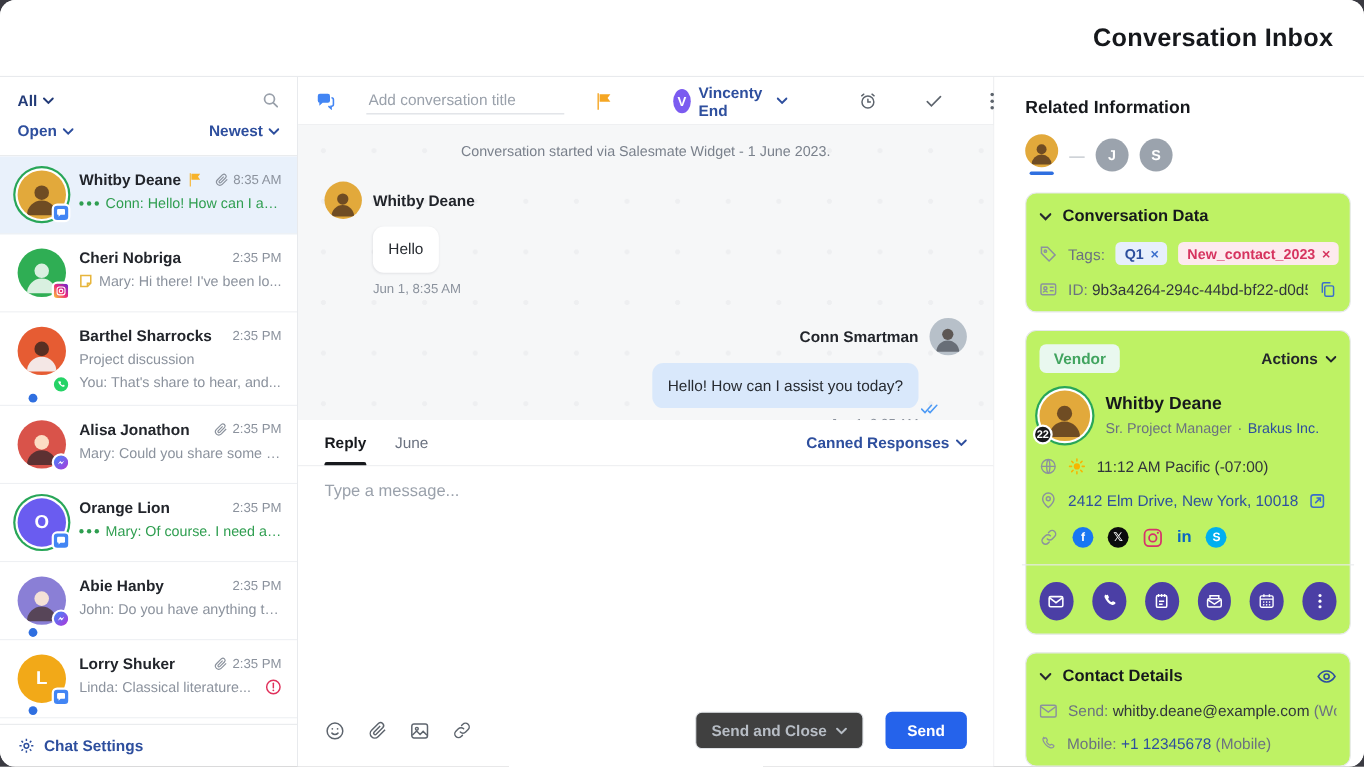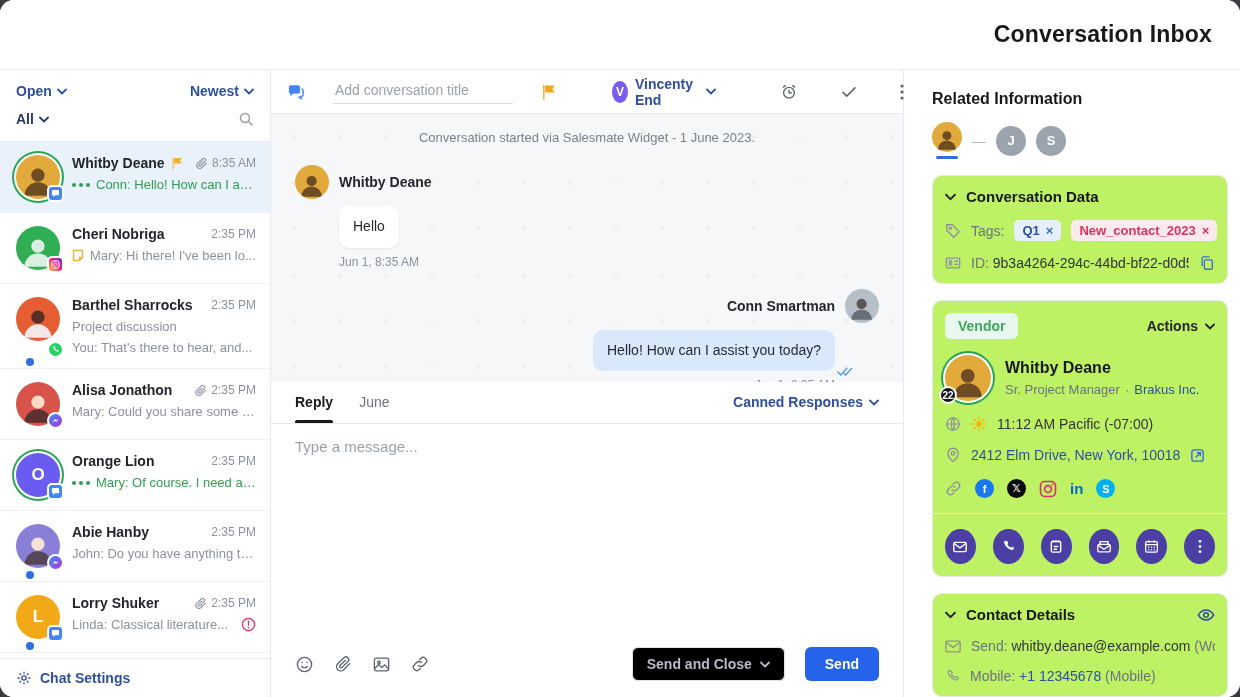--- a/index.html
+++ b/index.html
@@ -91,21 +91,21 @@
   .tab.active { color:#17191d; font-weight:700; }
   .tab.active::after { content:""; position:absolute; left:0; right:0; bottom:0; height:3px; background:#17191d; border-radius:2px 2px 0 0; }
   .canned { margin-left:auto; color:#2e4f9e; font-size:14px; font-weight:600; display:inline-flex; align-items:center; gap:6px; cursor:pointer; }
 
   .composer { flex:1; display:flex; flex-direction:column; padding:14px 24px 16px; background:#fff; }
   .composer-input { border:none; outline:none; font-size:15px; color:#3a3f46; background:transparent; width:100%; font-family:inherit; }
   .composer-input::placeholder { color:#9aa1ab; }
   .composer-bottom { margin-top:auto; display:flex; align-items:center; gap:20px; }
   .c-ic { color:#5d646d; cursor:pointer; }
   .btn-sec { margin-left:auto; display:inline-flex; align-items:center; gap:8px; border:1px solid #e0e3e7; border-radius:6px;
-             background:#000000; color:#b7bdc5; font-size:14px; font-weight:600; padding:8px 14px; cursor:default; font-family:inherit; }
+             background:#404040; color:#b7bdc5; font-size:14px; font-weight:600; padding:8px 14px; cursor:default; font-family:inherit; }
   .btn-send { background:#2563eb; color:#fff; border:none; border-radius:6px; font-size:14px; font-weight:700; padding:9px 20px; cursor:pointer; font-family:inherit; }
 
   
   .col-right { flex:1; min-width:0; background:#fff; padding:20px 12px 0 28px; overflow:hidden; }
   .ri-title { font-size:16px; font-weight:700; color:#16181c; }
   .ppl-row { display:flex; align-items:center; gap:10px; margin-top:14px; }
   .av-p { width:30px; height:30px; border-radius:50%; overflow:hidden; display:flex; align-items:flex-end; justify-content:center; cursor:pointer; }
   .av-p .sil { width:86%; height:86%; }
   .actv { display:flex; flex-direction:column; align-items:center; gap:4px; }
   .actv .bar { width:22px; height:3px; border-radius:2px; background:#2f6fe0; }
@@ -155,54 +155,54 @@
 
   <div class="top-header">
     <h1>Conversation Inbox</h1>
   </div>
 
   <div class="main">
 
     <div class="col-left">
       <div class="filters">
         <div class="f-row">
+          <span class="f-link" style="color:#223a77">
+            <span>All</span>
+            <span class="ico">
+                <svg width="10" height="7" viewBox="0 0 10 7" fill="none" stroke="currentColor" stroke-width="1.8" stroke-linecap="round">
+                  <path d="M1 1.5l4 4 4-4"></path>
+                </svg>
+              </span>
+          </span>
+          <span class="spacer"></span>
+          <span class="ico" style="color:#9aa1ab">
+              <svg width="16" height="16" viewBox="0 0 16 16" fill="none" stroke="currentColor" stroke-width="1.6" stroke-linecap="round">
+                <circle cx="7" cy="7" r="4.5"></circle>
+                <path d="M10.5 10.5L14 14"></path>
+              </svg>
+            </span>
+        </div>
+        <div class="f-row">
           <span class="f-link bright">
             <span>Open</span>
             <span class="ico">
                 <svg width="10" height="7" viewBox="0 0 10 7" fill="none" stroke="currentColor" stroke-width="1.8" stroke-linecap="round">
                   <path d="M1 1.5l4 4 4-4"></path>
                 </svg>
               </span>
           </span>
           <span class="spacer"></span>
           <span class="f-link bright">
             <span>Newest</span>
             <span class="ico">
                 <svg width="10" height="7" viewBox="0 0 10 7" fill="none" stroke="currentColor" stroke-width="1.8" stroke-linecap="round">
                   <path d="M1 1.5l4 4 4-4"></path>
                 </svg>
               </span>
           </span>
-        </div>
-        <div class="f-row">
-          <span class="f-link" style="color:#223a77">
-            <span>All</span>
-            <span class="ico">
-                <svg width="10" height="7" viewBox="0 0 10 7" fill="none" stroke="currentColor" stroke-width="1.8" stroke-linecap="round">
-                  <path d="M1 1.5l4 4 4-4"></path>
-                </svg>
-              </span>
-          </span>
-          <span class="spacer"></span>
-          <span class="ico" style="color:#9aa1ab">
-              <svg width="16" height="16" viewBox="0 0 16 16" fill="none" stroke="currentColor" stroke-width="1.6" stroke-linecap="round">
-                <circle cx="7" cy="7" r="4.5"></circle>
-                <path d="M10.5 10.5L14 14"></path>
-              </svg>
-            </span>
         </div>
       </div>
 
       <div class="conv-list">
 
         <div class="conv sel">
           <div class="av-wrap">
             <div class="av ring" style="background:#e2a93b">
               <svg class="sil" viewBox="0 0 24 24">
                   <circle cx="12" cy="9" r="4.2" fill="rgba(82,52,30,.8)"></circle>
@@ -294,21 +294,21 @@
           </div>
           <div class="conv-body">
             <div class="conv-top">
               <span class="conv-name">Barthel Sharrocks</span>
               <span class="conv-meta">
                   <span>2:35 PM</span>
                 </span>
             </div>
             <div class="conv-sub">Project discussion</div>
             <div class="conv-prev">
-                <span class="ptext">You: That's there to hear, and...</span>
+                <span class="ptext">You: That's share to hear, and...</span>
               </div>
           </div>
         </div>
 
         <div class="conv">
           <div class="av-wrap">
             <div class="av" style="background:#d9534a">
               <svg class="sil" viewBox="0 0 24 24">
                   <circle cx="12" cy="9" r="4.2" fill="rgba(255,236,210,.9)"></circle>
                   <path d="M3.5 22a8.5 8.5 0 0 1 17 0z" fill="rgba(40,35,40,.7)"></path>

